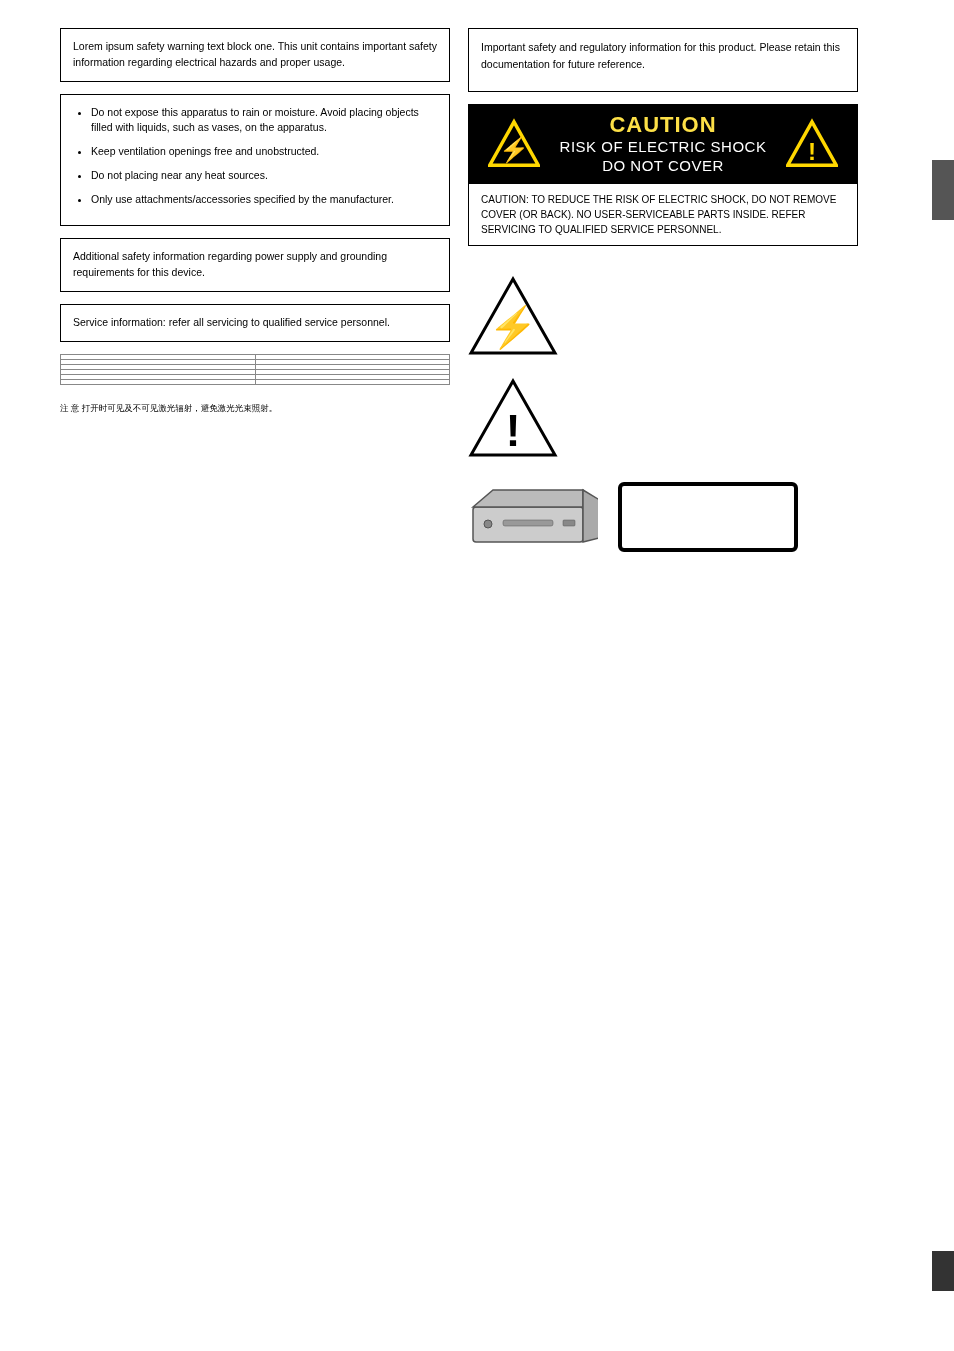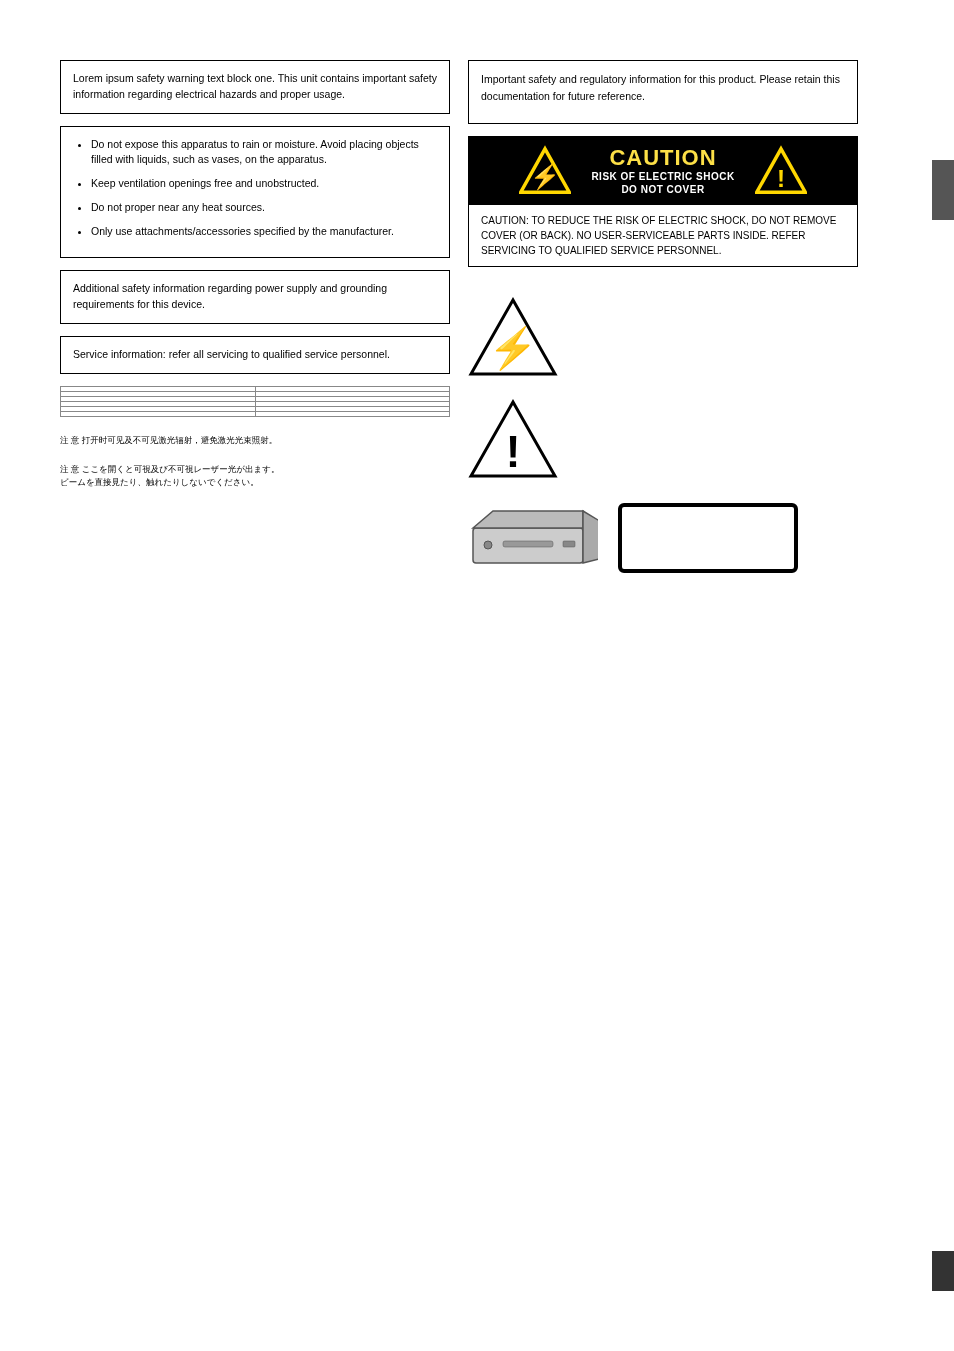--- a/index.html
+++ b/index.html
@@ -9,21 +9,21 @@
       background: #fff;
       font-family: Arial, sans-serif;
       font-size: 11px;
       color: #000;
       position: relative;
     }
 
     .page-container {
       width: 908px;
       min-height: 1351px;
-      padding: 60px 50px 60px 60px;
+      padding: 28px 50px 60px 60px;
       display: flex;
       flex-direction: column;
       gap: 0;
     }
 
     .two-col {
       display: flex;
       gap: 18px;
     }
 
@@ -89,22 +89,22 @@
 
     .caution-title {
       font-size: 22px;
       font-weight: 900;
       color: #fde047;
       letter-spacing: 1px;
       line-height: 1.1;
     }
 
     .caution-subtitle {
-      font-size: 10px;
-      font-weight: 700;
+      font-size: 15px;
+      font-weight: 400;
       color: #fff;
       letter-spacing: 0.5px;
       line-height: 1.3;
     }
 
     .caution-body {
       padding: 8px 12px;
       font-size: 10px;
       line-height: 1.5;
       border-top: none;
@@ -218,21 +218,21 @@
 
       <div class="text-box">
         <span>Lorem ipsum safety warning text block one. This unit contains important safety information regarding electrical hazards and proper usage.</span>
       </div>
 
 
       <div class="bullet-box">
         <ul>
           <li>Do not expose this apparatus to rain or moisture. Avoid placing objects filled with liquids, such as vases, on the apparatus.</li>
           <li>Keep ventilation openings free and unobstructed.</li>
-          <li>Do not proper near any heat sources.</li>
+          <li>Do not placing near any heat sources.</li>
           <li>Only use attachments/accessories specified by the manufacturer.</li>
         </ul>
       </div>
 
       <div class="text-box">
         <span>Additional safety information regarding power supply and grounding requirements for this device.</span>
       </div>
 
       <div class="text-box">
         <span>Service information: refer all servicing to qualified service personnel.</span>
@@ -261,22 +261,20 @@
                 <td></td>
                 <td></td>
               </tr>
           <tr>
                 <td></td>
                 <td></td>
               </tr>
         </tbody>
           </table>
         <div class="chinese-footer">注 意    打开时可见及不可见激光辐射，避免激光光束照射。</div>
-        <div class="chinese-footer" style="white-space: pre-line;">注 意    ここを開くと可視及び不可視レーザー光が出ます。
-         ビームを直接見たり、触れたりしないでください。</div>
       </div>
 
     </div>
 
     <div class="col-right right-section">
 
       <div class="right-col-top">
         <div style="margin-bottom: 8px;">Important safety and regulatory information for this product. Please retain this documentation for future reference.</div>
       </div>
 

